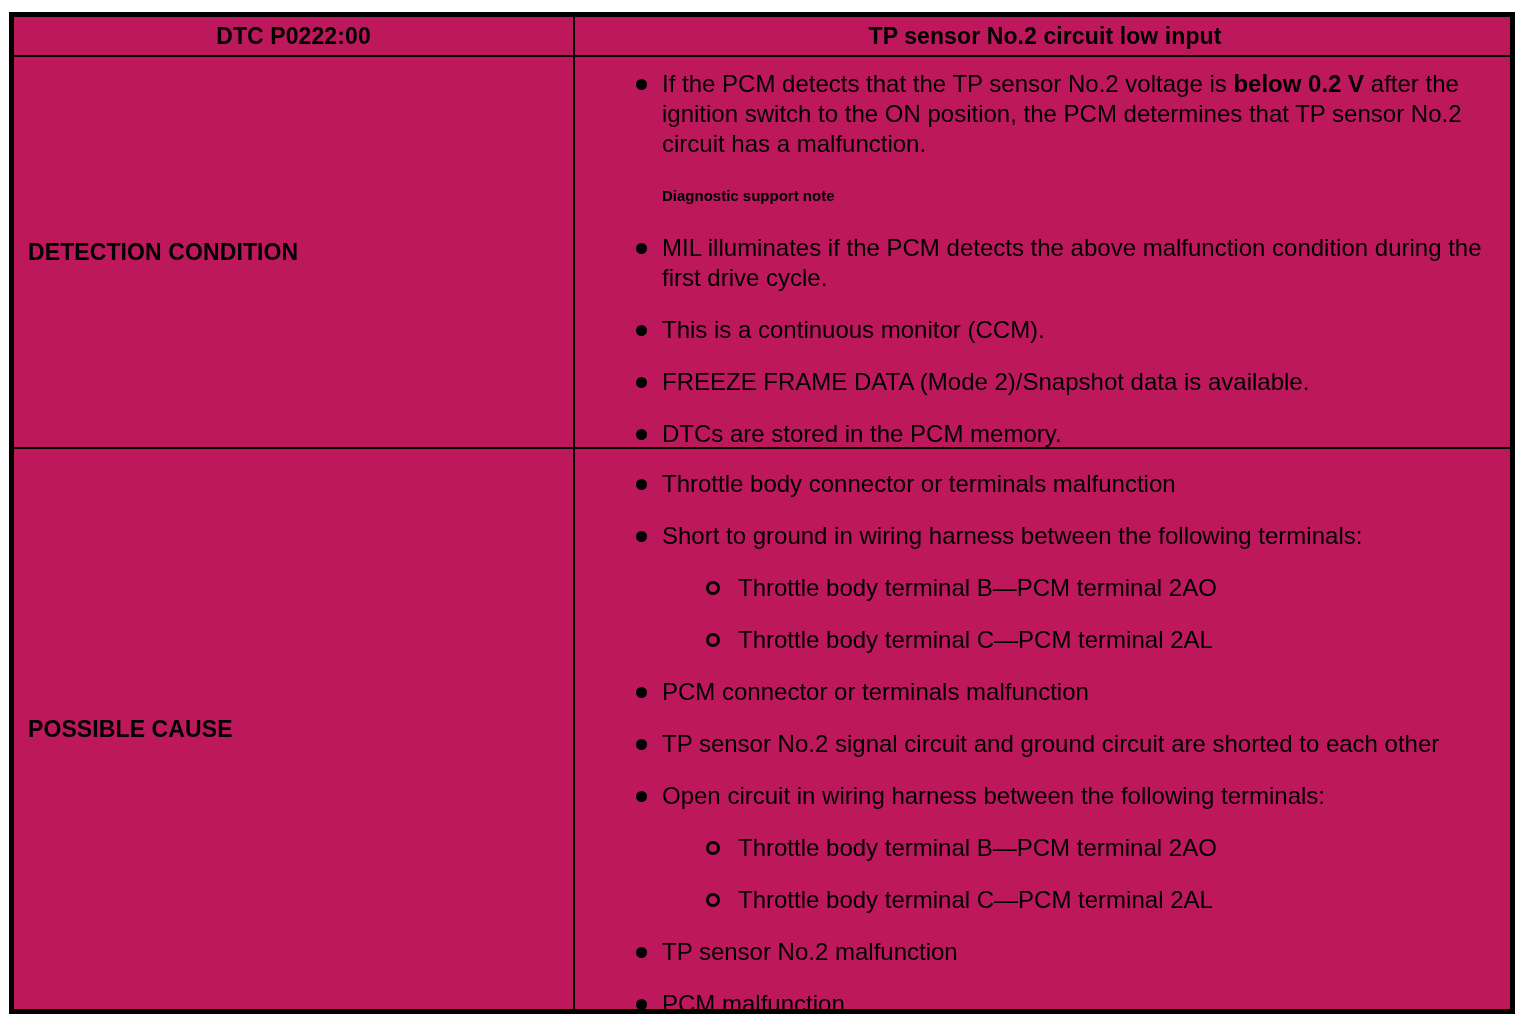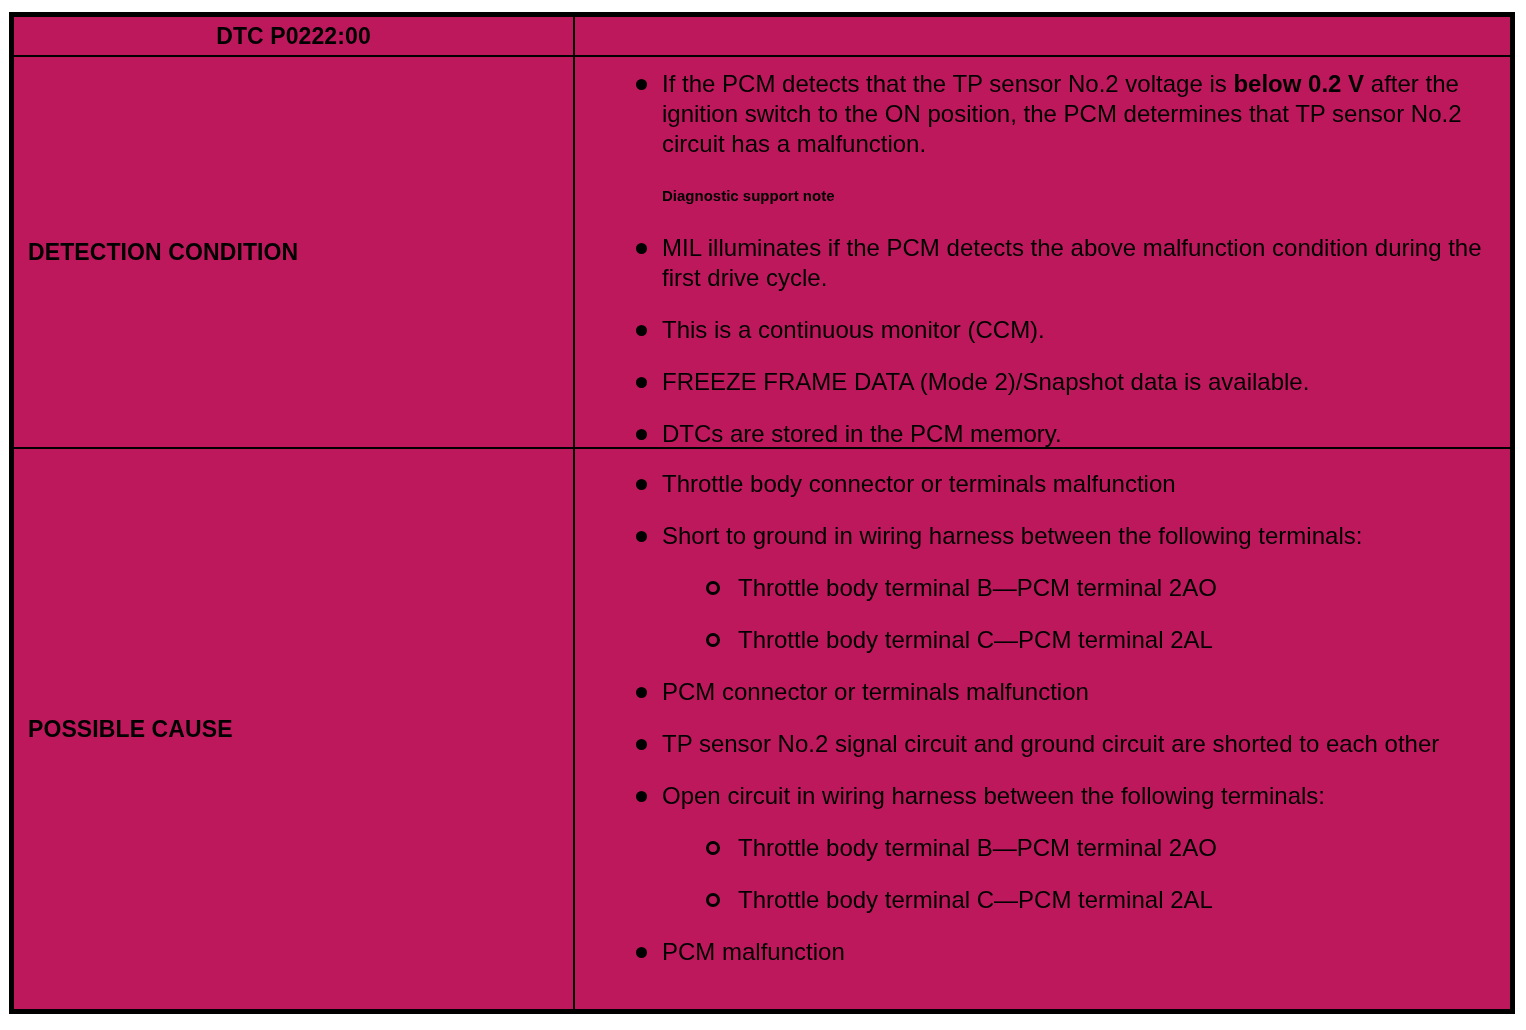--- a/index.html
+++ b/index.html
@@ -172,20 +172,21 @@
 
 <div class="page">
   <div class="dtc-table">
     <div class="table-inner">
 
       <div class="col-divider"></div>
       <div class="row-divider r1"></div>
       <div class="row-divider r2"></div>
 
       <div class="hdr-left">DTC P0222:00</div>
+      <div class="hdr-right">TP sensor No.2 circuit low input</div>
 
       <div class="label-cell detection">DETECTION CONDITION</div>
 
       <div class="content-cell detection">
 
         <div class="bullet-row">
           <span class="bullet-mark"><span class="dot"></span></span>
           <span class="bullet-text"><span>If the PCM detects that the TP sensor No.2 voltage is </span><span class="bold-inline">below 0.2 V</span><span> after the ignition switch to the ON position, the PCM determines that TP sensor No.2 circuit has a malfunction.</span></span>
         </div>
 
@@ -255,20 +256,24 @@
         <div class="bullet-row sub">
           <span class="bullet-mark"><span class="ring"></span></span>
           <span class="bullet-text">Throttle body terminal B—PCM terminal 2AO</span>
         </div>
 
         <div class="bullet-row sub">
           <span class="bullet-mark"><span class="ring"></span></span>
           <span class="bullet-text">Throttle body terminal C—PCM terminal 2AL</span>
         </div>
 
+        <div class="bullet-row">
+          <span class="bullet-mark"><span class="dot"></span></span>
+          <span class="bullet-text">TP sensor No.2 malfunction</span>
+        </div>
 
         <div class="bullet-row">
           <span class="bullet-mark"><span class="dot"></span></span>
           <span class="bullet-text">PCM malfunction</span>
         </div>
 
       </div>
 
     </div>
   </div>

